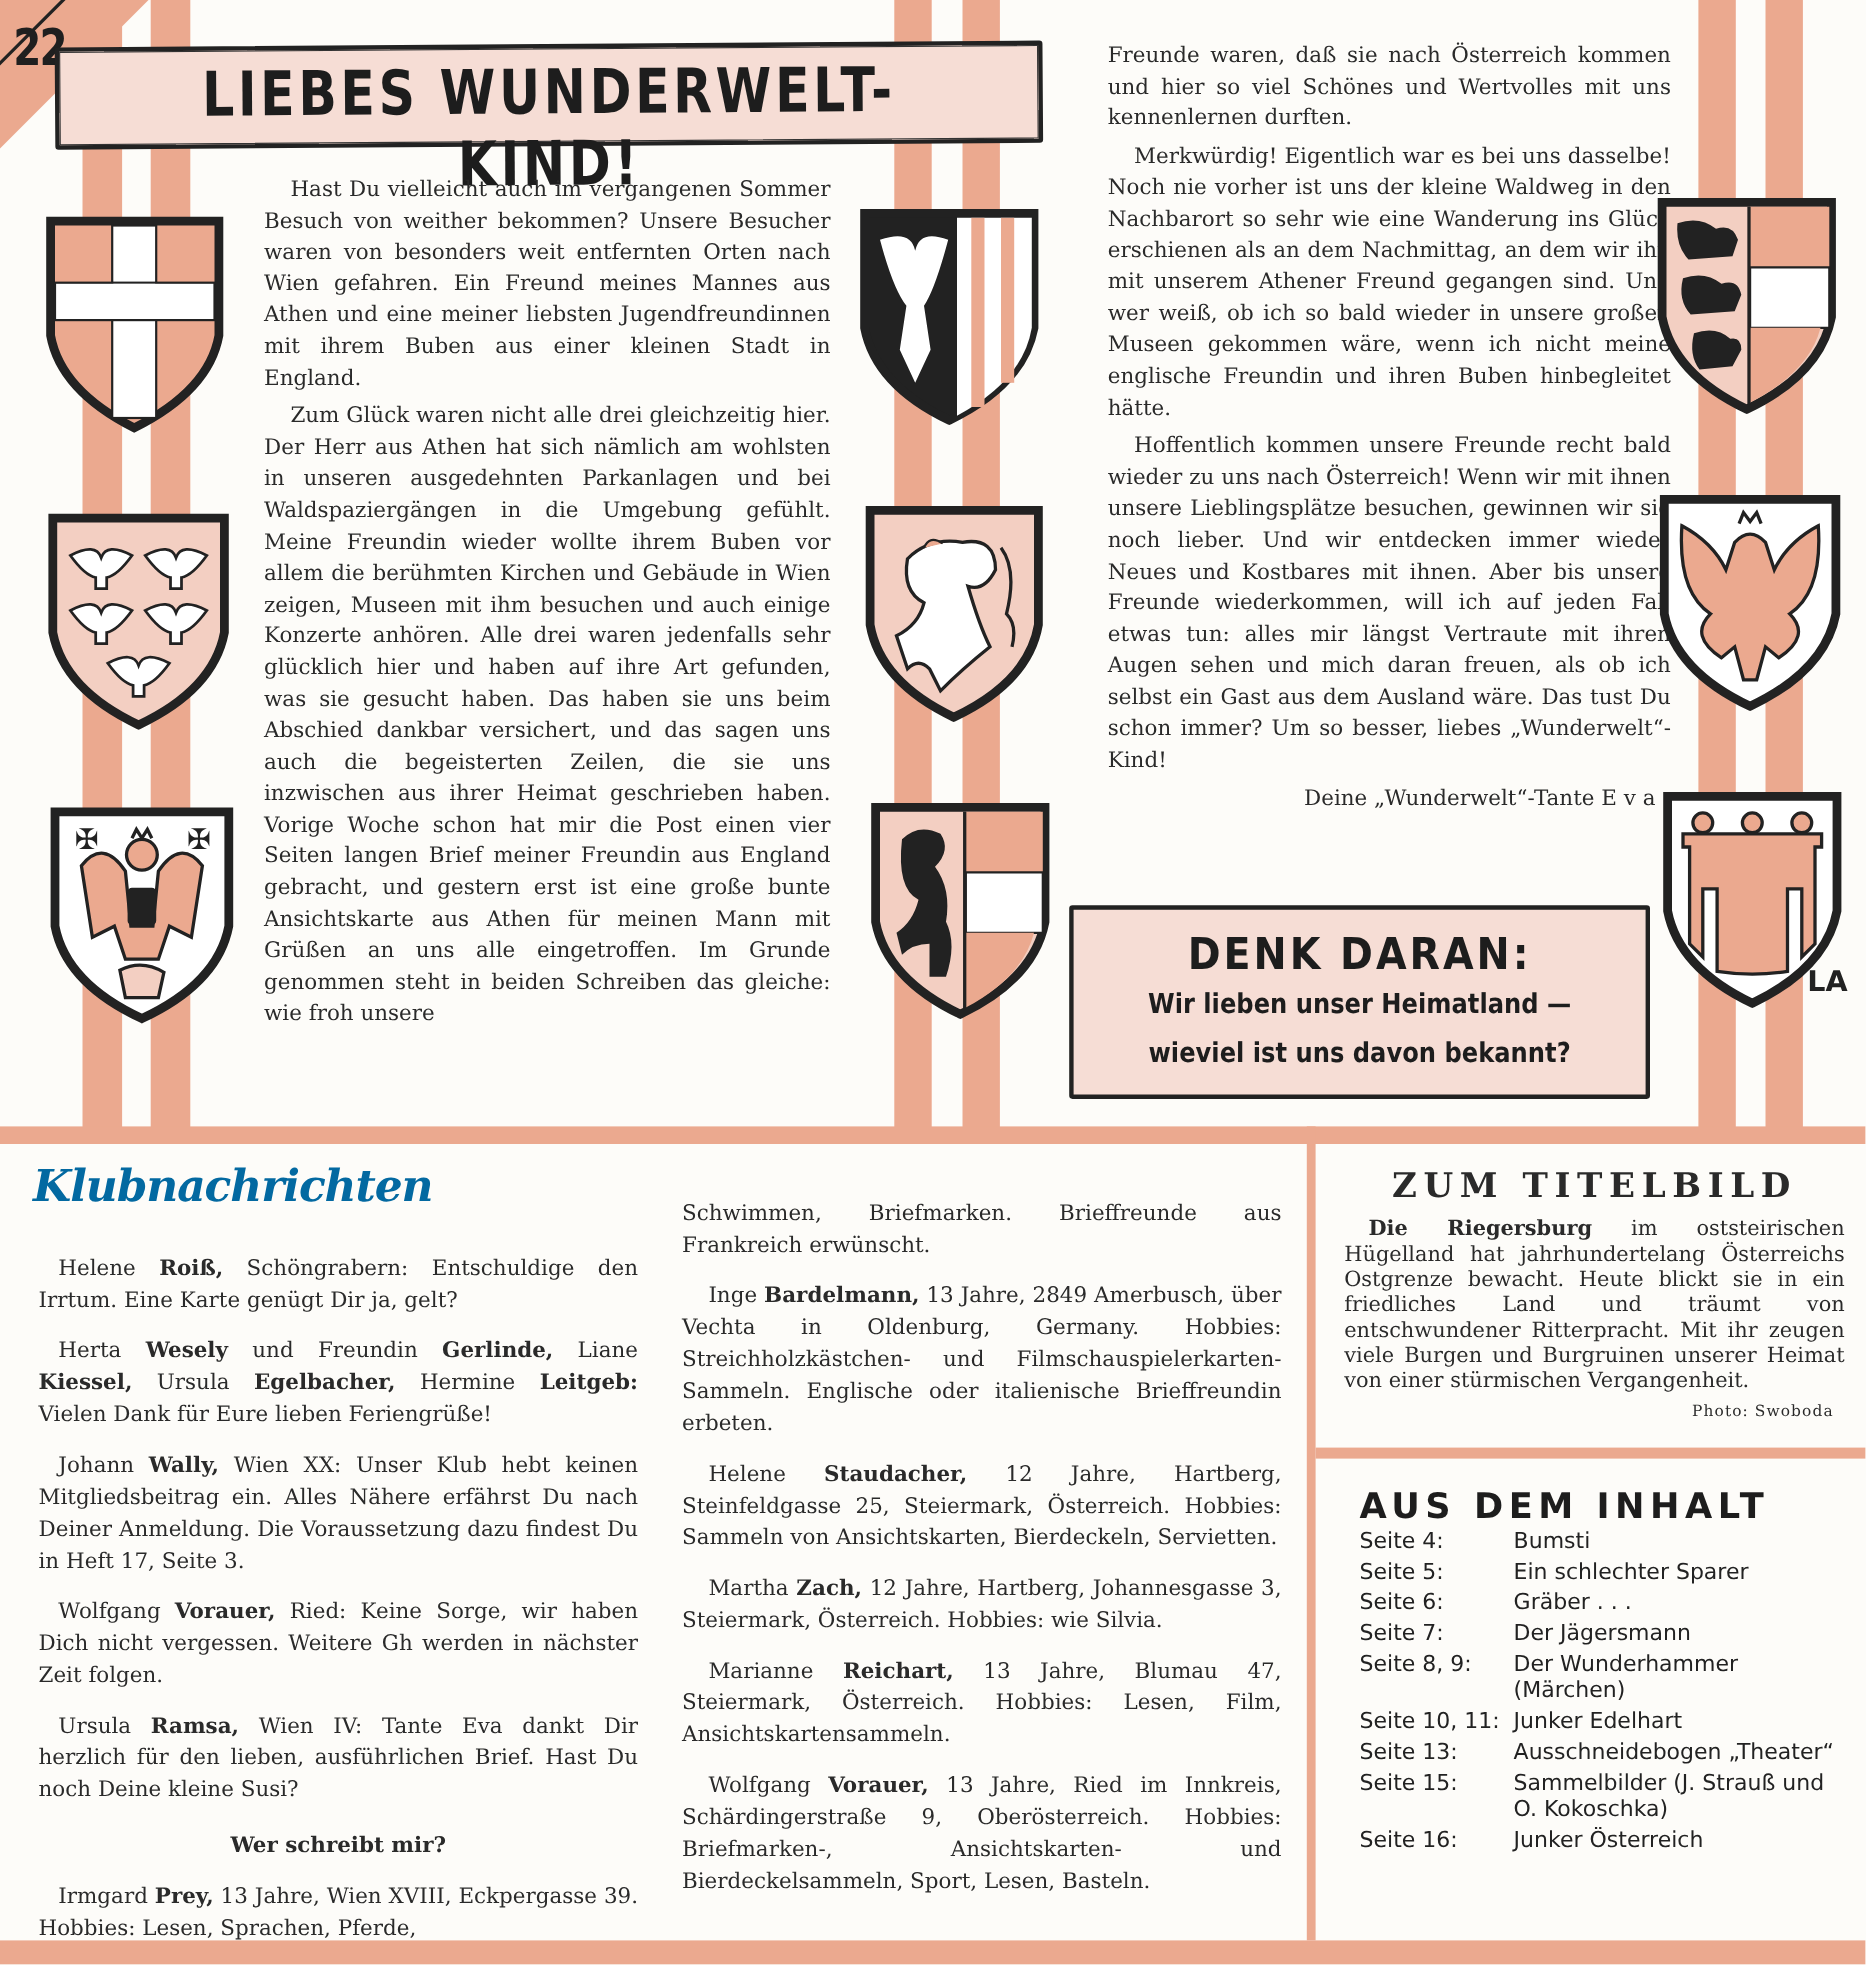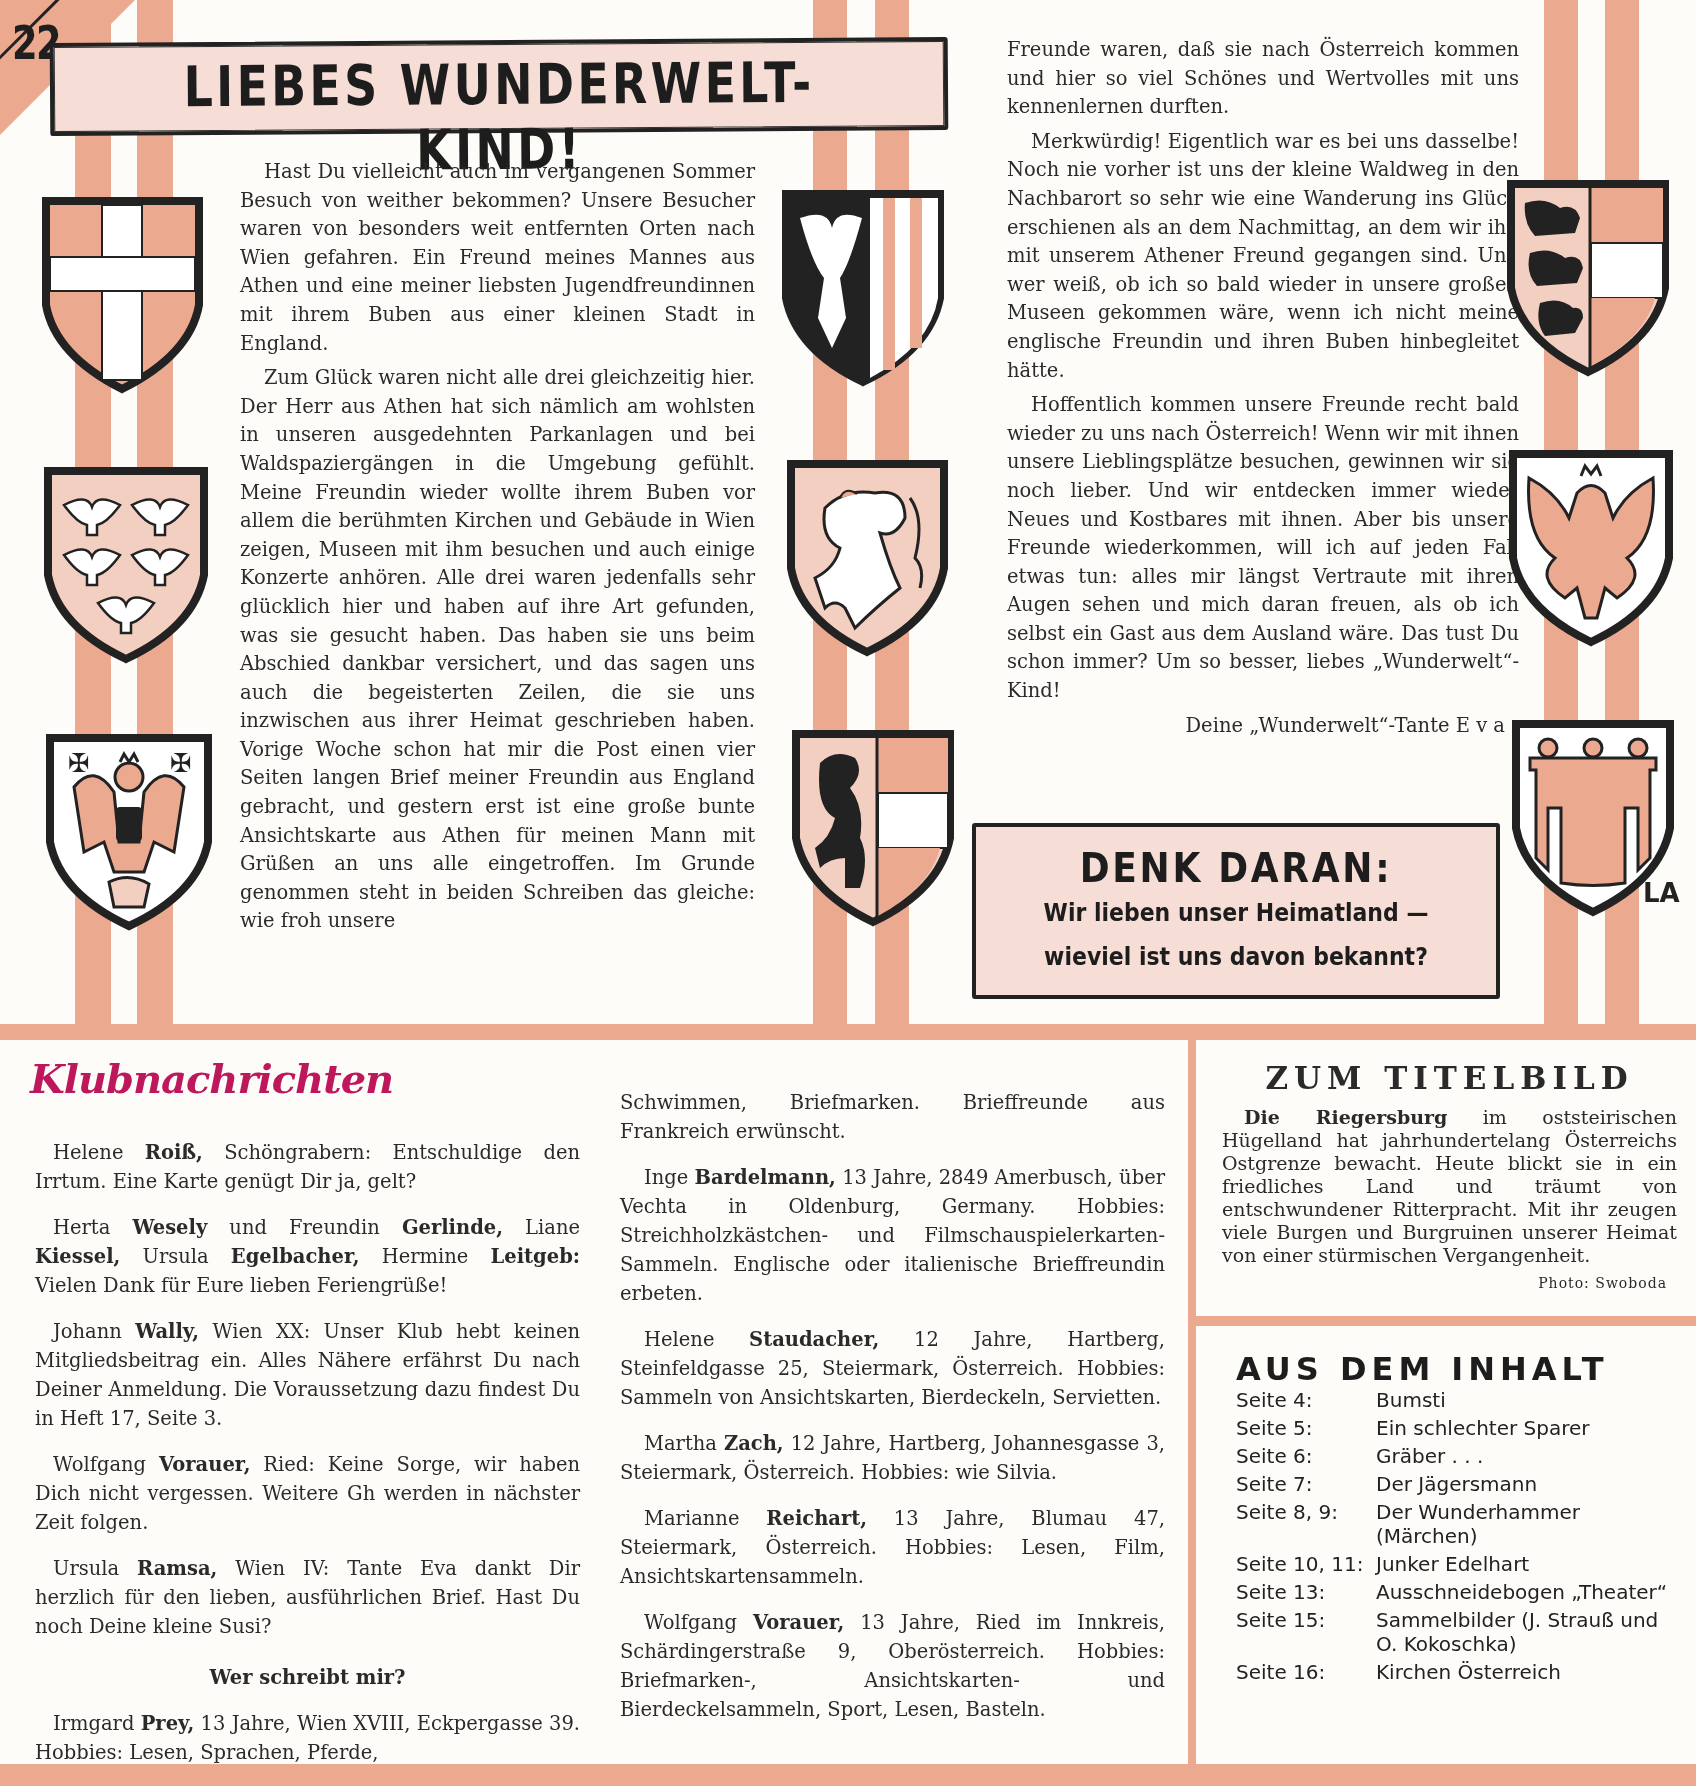--- a/index.html
+++ b/index.html
@@ -36,21 +36,21 @@
   #denk { position:absolute; left:972px; top:823px; width:520px; height:168px; background:#f6ddd5;
           border:4px solid #222; border-radius:3px; text-align:center; font-family:"DejaVu Sans", sans-serif; }
   #denk-title { font-weight:bold; font-size:40px; margin-top:18px; letter-spacing:3px; color:#1d1d1d; transform:scaleX(0.9); }
   #denk-sub { font-weight:bold; font-size:25px; line-height:44px; color:#1d1d1d; transform:scaleX(0.88); }
 
   #signature { position:absolute; left:1643px; top:878px; font-family:"DejaVu Sans", sans-serif;
                font-size:26px; font-weight:bold; color:#222; }
 
   
   #klub-title { position:absolute; left:30px; top:1055px; font-family:"DejaVu Serif", serif; font-style:italic;
-                font-weight:bold; font-size:40px; color:#be185d; letter-spacing:-1px;text-align:right; }
+                font-weight:bold; font-size:40px; color:#0369a1; letter-spacing:-1px;text-align:right; }
   .klub { font-size:19.5px; line-height:29px; }
   .klub p { margin:17px 0 5px 0; }
   .center-head { text-align:center !important; text-indent:0 !important; font-weight:bold; margin:22px 0 8px 0 !important; }
 
   #titel-box { position:absolute; left:1222px; top:1060px; width:455px; }
   #titel-head { text-align:center; font-weight:bold; font-size:31px; letter-spacing:6px; margin-bottom:10px; }
   #titel-text { font-size:19px; line-height:23px; text-align:justify; text-indent:22px; margin:0; }
   #photo { text-align:right; font-size:14px; letter-spacing:1px; margin-top:8px; padding-right:10px; }
 
   #inhalt { position:absolute; left:1236px; top:1350px; width:440px; font-family:"DejaVu Sans", sans-serif; }
@@ -255,15 +255,15 @@
   <div class="inh-row">
       <span class="inh-page">Seite 13:</span>
       <span class="inh-title">Ausschneidebogen „Theater“</span>
     </div>
   <div class="inh-row">
       <span class="inh-page">Seite 15:</span>
       <span class="inh-title">Sammelbilder (J. Strauß und O. Kokoschka)</span>
     </div>
   <div class="inh-row">
       <span class="inh-page">Seite 16:</span>
-      <span class="inh-title">Kirchen Österreich</span>
+      <span class="inh-title">Junker Österreich</span>
     </div>
 </div>
 
 </body></html>

